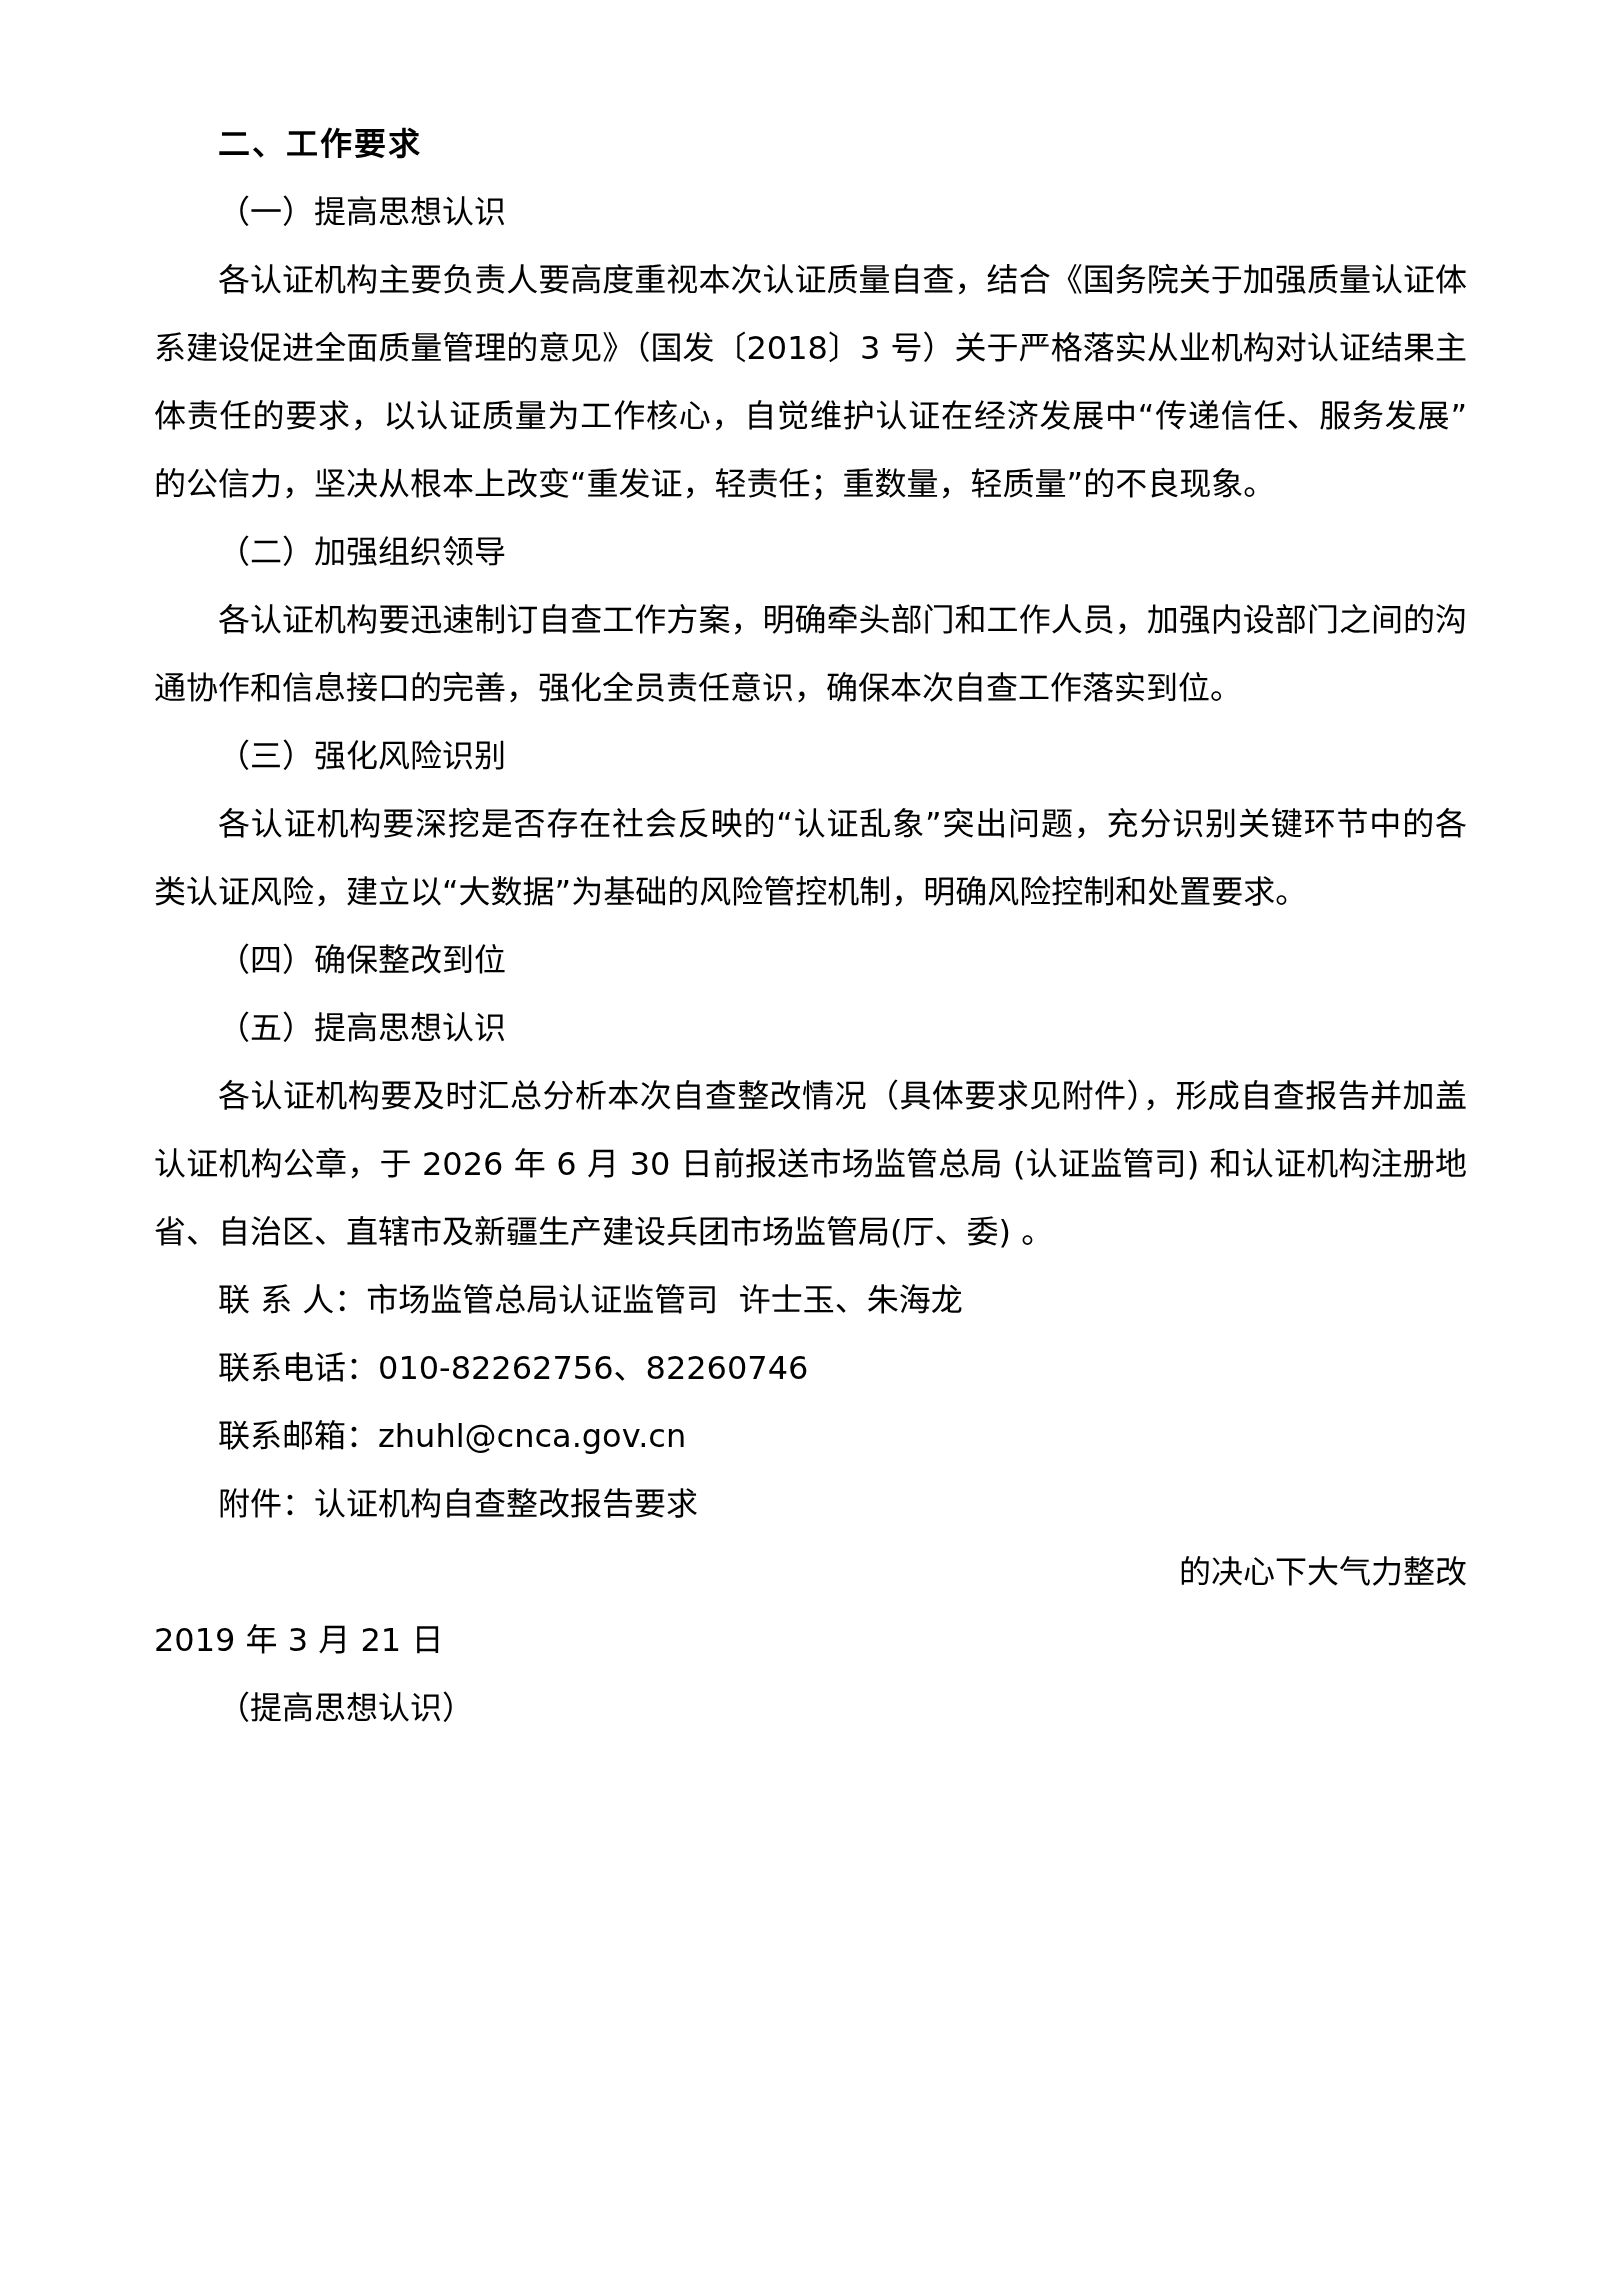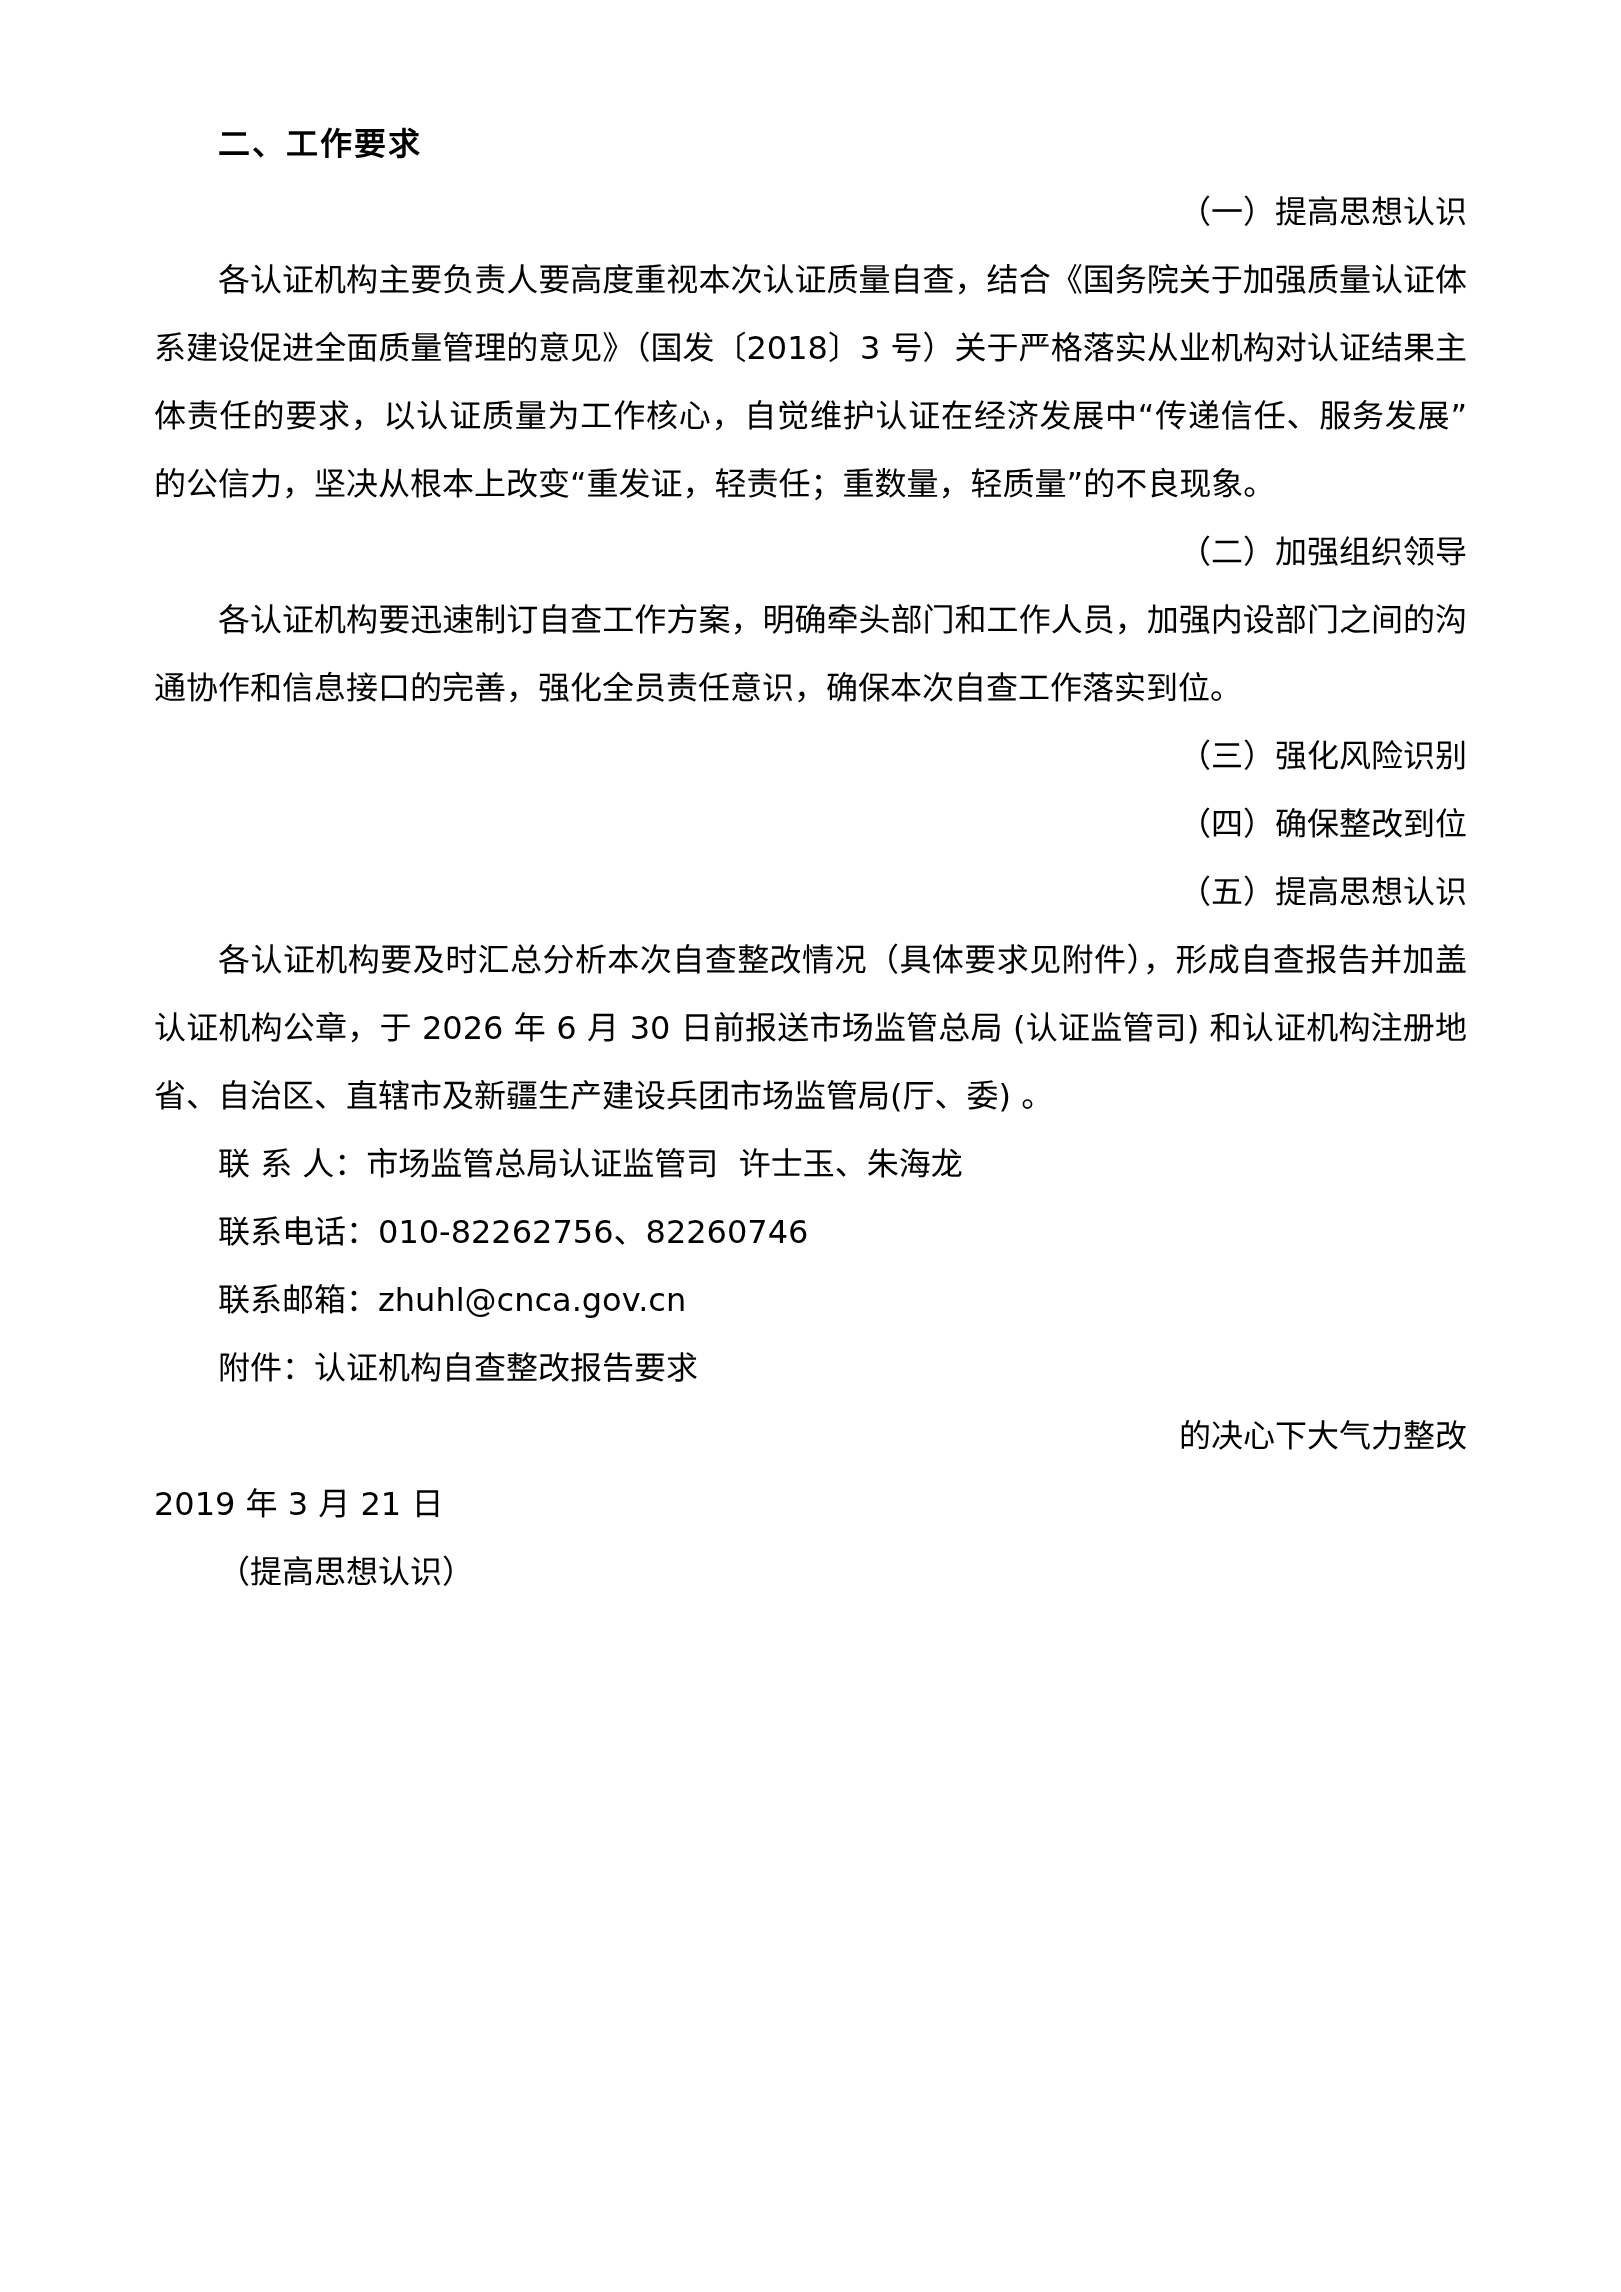--- a/index.html
+++ b/index.html
@@ -24,21 +24,20 @@
   .para {
     color: #000000;
   }
   .heading {
     font-weight: bold;
     text-indent: 2em;
     letter-spacing: 2px;
   }
   .subheading {
     text-indent: 2em;
-    text-align: right;
   }
   .para {
     text-indent: 2em;
     text-align: justify;
     text-justify: inter-ideograph;
   }
   .contact-line {
     text-indent: 2em;
     white-space: pre-wrap;
   }
@@ -59,20 +58,21 @@
 
   <div class="line heading">二、工作要求</div>
 
   <div class="line subheading">（一）提高思想认识</div>
   <div class="para">各认证机构主要负责人要高度重视本次认证质量自查，结合《国务院关于加强质量认证体系建设促进全面质量管理的意见》（国发〔2018〕3 号）关于严格落实从业机构对认证结果主体责任的要求，以认证质量为工作核心，自觉维护认证在经济发展中“传递信任、服务发展”的公信力，坚决从根本上改变“重发证，轻责任；重数量，轻质量”的不良现象。</div>
 
   <div class="line subheading">（二）加强组织领导</div>
   <div class="para">各认证机构要迅速制订自查工作方案，明确牵头部门和工作人员，加强内设部门之间的沟通协作和信息接口的完善，强化全员责任意识，确保本次自查工作落实到位。</div>
 
   <div class="line subheading">（三）强化风险识别</div>
+  <div class="para">各认证机构要深挖是否存在社会反映的“认证乱象”突出问题，充分识别关键环节中的各类认证风险，建立以“大数据”为基础的风险管控机制，明确风险控制和处置要求。</div>
 
   <div class="line subheading">（四）确保整改到位</div>
 
   <div class="line subheading">（五）提高思想认识</div>
   <div class="para">各认证机构要及时汇总分析本次自查整改情况（具体要求见附件），形成自查报告并加盖认证机构公章，于 2026 年 6 月 30 日前报送市场监管总局 (认证监管司) 和认证机构注册地省、自治区、直辖市及新疆生产建设兵团市场监管局(厅、委) 。</div>
 
   <div class="line contact-line"><span>联 系 人：</span><span>市场监管总局认证监管司  许士玉、朱海龙</span></div>
 
   <div class="line contact-line"><span>联系电话：</span><span>010-82262756、82260746</span></div>
 

